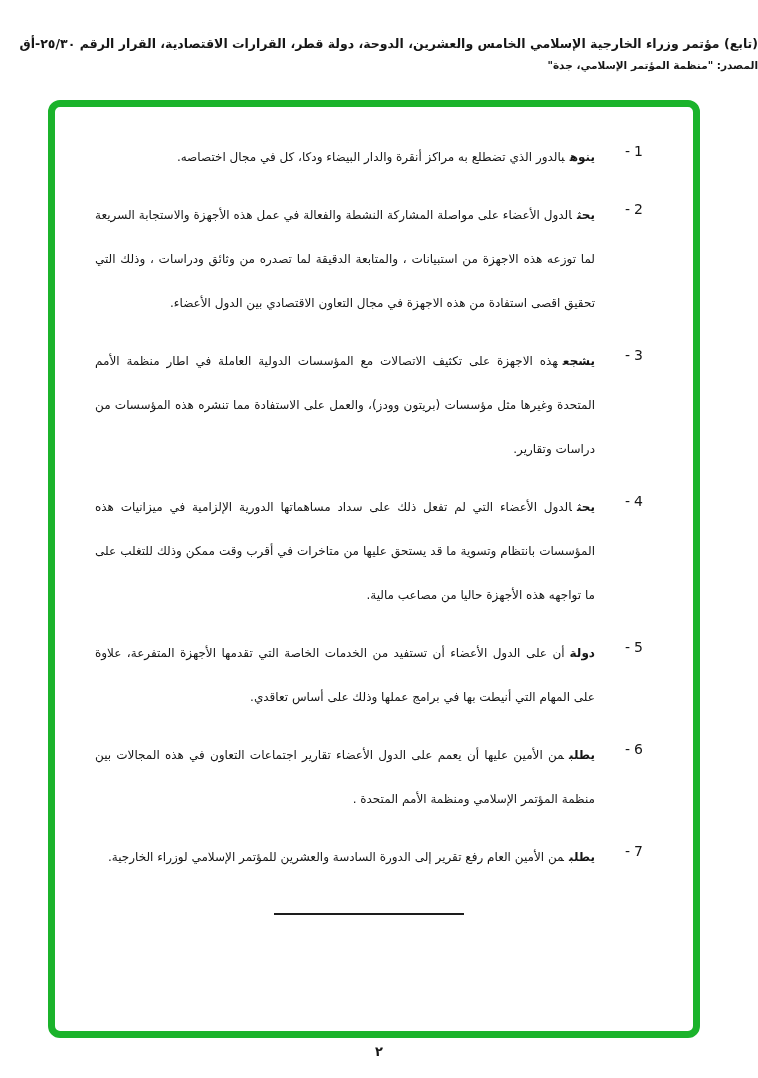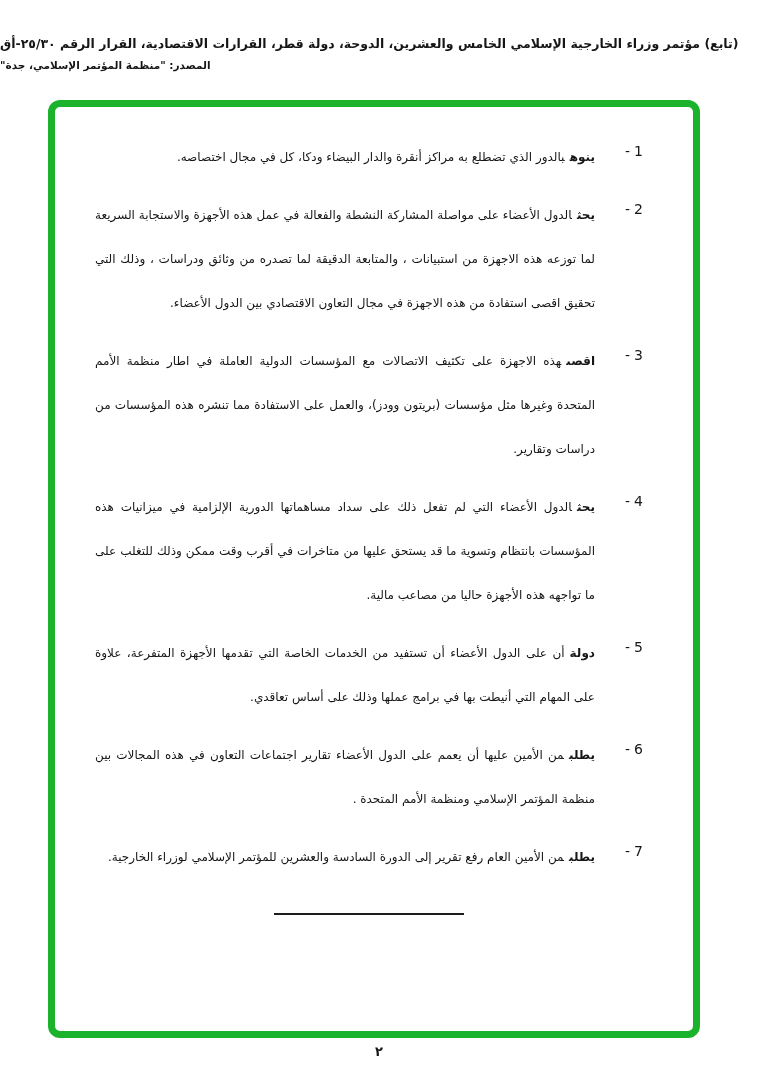--- a/index.html
+++ b/index.html
@@ -8,21 +8,21 @@
   body {
     position: relative;
     background: #ffffff;
     font-family: "DejaVu Sans", sans-serif;
     color: var(--ink);
     overflow: hidden;
   }
   .doc-header {
     position: absolute;
     top: 36px; left: 0; right: 0;
-    text-align: left;
+    text-align: right;
     direction: rtl;
   }
   .doc-header .line1 {
     font-size: 12.5px;
     font-weight: bold;
     white-space: nowrap;
     letter-spacing: 0;
   }
   .doc-header .line2 {
     margin-top: 8px;
@@ -97,21 +97,21 @@
       <p class="txt"><b class="lead">ينوه</b><span>بالدور الذي تضطلع به مراكز أنقرة والدار البيضاء ودكا، كل في مجال اختصاصه.</span></p>
     </div>
 
     <div class="res-item">
       <div class="marker"><span>2</span><span class="dash">-</span></div>
       <p class="txt"><b class="lead">يحث</b><span>الدول الأعضاء على مواصلة المشاركة النشطة والفعالة في عمل هذه الأجهزة والاستجابة السريعة لما توزعه هذه الاجهزة من استبيانات ، والمتابعة الدقيقة لما تصدره من وثائق ودراسات ، وذلك التي تحقيق اقصى استفادة من هذه الاجهزة في مجال التعاون الاقتصادي بين الدول الأعضاء.</span></p>
     </div>
 
     <div class="res-item">
       <div class="marker"><span>3</span><span class="dash">-</span></div>
-      <p class="txt"><b class="lead">اقصى</b><span>هذه الاجهزة على تكثيف الاتصالات مع المؤسسات الدولية العاملة في اطار منظمة الأمم المتحدة وغيرها مثل مؤسسات (بريتون وودز)، والعمل على الاستفادة مما تنشره هذه المؤسسات من دراسات وتقارير.</span></p>
+      <p class="txt"><b class="lead">يشجع</b><span>هذه الاجهزة على تكثيف الاتصالات مع المؤسسات الدولية العاملة في اطار منظمة الأمم المتحدة وغيرها مثل مؤسسات (بريتون وودز)، والعمل على الاستفادة مما تنشره هذه المؤسسات من دراسات وتقارير.</span></p>
     </div>
 
     <div class="res-item">
       <div class="marker"><span>4</span><span class="dash">-</span></div>
       <p class="txt"><b class="lead">يحث</b><span>الدول الأعضاء التي لم تفعل ذلك على سداد مساهماتها الدورية الإلزامية في ميزانيات هذه المؤسسات بانتظام وتسوية ما قد يستحق عليها من متاخرات في أقرب وقت ممكن وذلك للتغلب على ما تواجهه هذه الأجهزة حاليا من مصاعب مالية.</span></p>
     </div>
 
     <div class="res-item">
       <div class="marker"><span>5</span><span class="dash">-</span></div>
       <p class="txt"><b class="lead">دولة</b><span>أن على الدول الأعضاء أن تستفيد من الخدمات الخاصة التي تقدمها الأجهزة المتفرعة، علاوة على المهام التي أنيطت بها في برامج عملها وذلك على أساس تعاقدي.</span></p>

